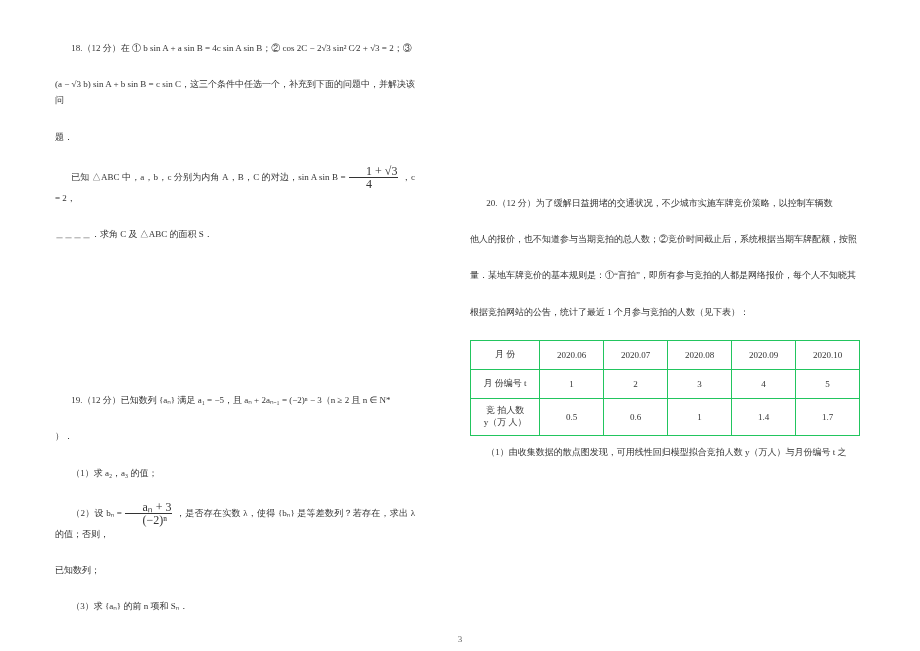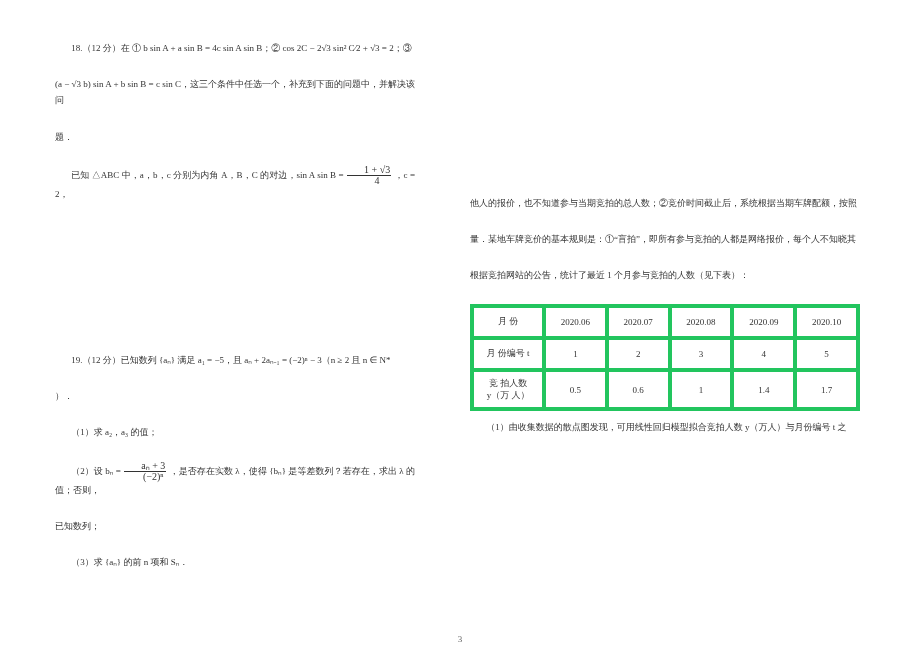--- a/index.html
+++ b/index.html
@@ -39,21 +39,21 @@
   .q19-block { margin-top: 48px; }
   .q20-block { margin-top: 155px; }
   table {
     border-collapse: collapse;
     width: 100%;
     margin: 6px 0 8px 0;
     font-size: 9px;
     table-layout: fixed;
   }
   th, td {
-    border: 4px solid #22c55e;
+    border: 1px solid #22c55e;
     padding: 6px 12px;
     text-align: center;
     vertical-align: middle;
     font-weight: normal;
   }
   .row-label {
     width: 44px;
     line-height: 1.3;
   }
   .pagenum {
@@ -61,23 +61,23 @@
     bottom: 4px;
     left: 0;
     width: 920px;
     text-align: center;
     font-size: 9px;
     color: #666;
   }
   .frac {
     display: inline-block;
     vertical-align: middle;
-    text-align: center;
+    text-align: left;
     line-height: 1;
-    font-size: 10px;
+    font-size: 12px;
     margin: 0 1px;
   }
   .frac .num { border-bottom: 0.6px solid #333; display:block; padding:0 1px; }
   .frac .den { display:block; padding:0 1px; }
 </style>
 </head>
 <body>
 
 <div class="page">
 
@@ -87,20 +87,21 @@
       <p class="para noindent"><span>(a − √3 b) sin A + b sin B = c sin C，这三个条件中任选一个，补充到下面的问题中，并解决该问</span></p>
       <p class="para noindent"><span>题．</span></p>
       <p class="para">
         <span>已知 △ABC 中，a，b，c 分别为内角 A，B，C 的对边，sin A sin B = </span>
         <span class="frac">
           <span class="num">1 + √3</span>
           <span class="den">4</span>
         </span>
         <span>，c = 2，</span>
       </p>
+      <p class="para noindent"><span>＿＿＿＿．求角 C 及 △ABC 的面积 S．</span></p>
     </div>
 
     <div class="q19-block">
       <p class="para"><span>19.（12 分）已知数列 {aₙ} 满足 a₁ = −5，且 aₙ + 2aₙ₋₁ = (−2)ⁿ − 3（n ≥ 2 且 n ∈ N*</span></p>
       <p class="para noindent"><span>）．</span></p>
       <p class="para"><span>（1）求 a₂，a₃ 的值；</span></p>
       <p class="para">
         <span>（2）设 bₙ = </span>
         <span class="frac">
           <span class="num">aₙ + 3</span>
@@ -108,20 +109,21 @@
         </span>
         <span>，是否存在实数 λ，使得 {bₙ} 是等差数列？若存在，求出 λ 的值；否则，</span>
       </p>
       <p class="para noindent"><span>已知数列；</span></p>
       <p class="para"><span>（3）求 {aₙ} 的前 n 项和 Sₙ．</span></p>
     </div>
   </div>
 
   <div class="col col2">
     <div class="q20-block">
+      <p class="para"><span>20.（12 分）为了缓解日益拥堵的交通状况，不少城市实施车牌竞价策略，以控制车辆数</span></p>
       <p class="para noindent"><span>他人的报价，也不知道参与当期竞拍的总人数；②竞价时间截止后，系统根据当期车牌配额，按照</span></p>
       <p class="para noindent"><span>量．某地车牌竞价的基本规则是：①“盲拍”，即所有参与竞拍的人都是网络报价，每个人不知晓其</span></p>
       <p class="para noindent"><span>根据竞拍网站的公告，统计了最近 1 个月参与竞拍的人数（见下表）：</span></p>
 
       <table>
         <tbody>
             <tr>
           <td class="row-label">月
 份</td>
           <td>2020.06</td>

